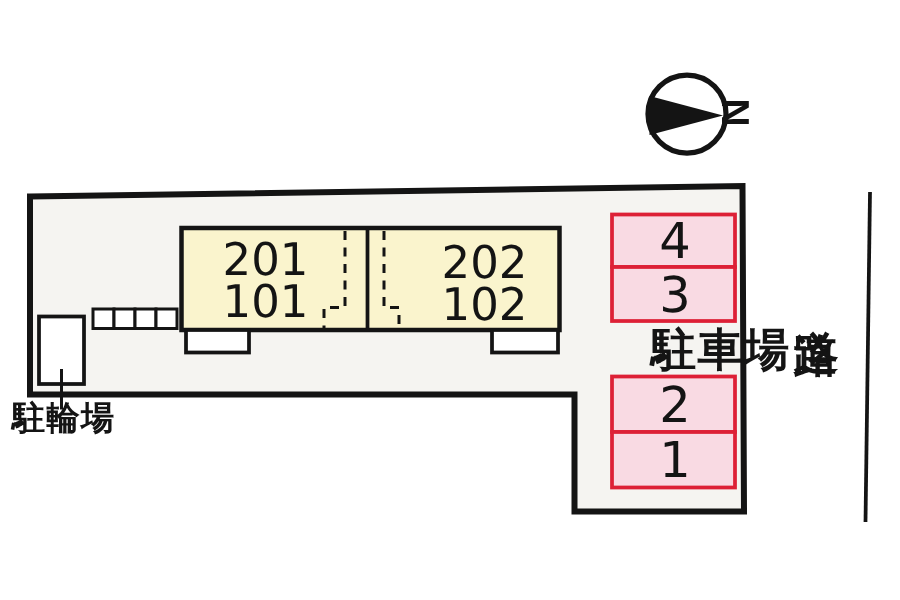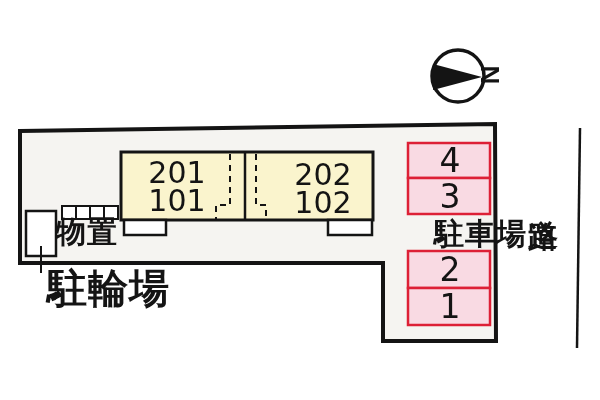--- a/index.html
+++ b/index.html
@@ -13,21 +13,21 @@
   }
   #plan-svg{position:absolute;left:0;top:0;}
   .jp-label{
     position:absolute;
     font-weight:700;
     color:#141414;
     line-height:1;
     white-space:nowrap;
   }
   #storage-label{left:56px;top:217px;font-size:30px;letter-spacing:1px;}
-  #bicycle-label{left:8px;top:268px;font-size:40px;letter-spacing:1px;margin-left:39px;}
+  #bicycle-label{left:8px;top:268px;font-size:22px;letter-spacing:1px;}
   #car-parking-label{left:390px;top:219px;font-size:30px;letter-spacing:1px;margin-left:44px;}
   #road-label{
     left:528px;top:196px;
     font-size:30px;
     writing-mode:vertical-rl;
     text-orientation:upright;
     letter-spacing:2px;
   }
   #north-label{
     left:481px;top:62px;
@@ -82,18 +82,17 @@
 
     <text class="space-num" x="450" y="172" text-anchor="middle">4</text>
     <text class="space-num" x="450" y="208" text-anchor="middle">3</text>
     <text class="space-num" x="450" y="281" text-anchor="middle">2</text>
     <text class="space-num" x="450" y="318" text-anchor="middle">1</text>
 
     <circle cx="458" cy="76" r="26" fill="#ffffff" stroke-width="3.5" stroke="#141414"></circle>
     <polygon points="433,64 433,90 482,77" fill="#141414"></polygon>
   </svg>
 
-  <div id="storage-label" class="jp-label">物置</div>
   <div id="bicycle-label" class="jp-label">駐輪場</div>
   <div id="car-parking-label" class="jp-label">駐車場</div>
   <div id="road-label" class="jp-label">道路</div>
   <div id="north-label" class="jp-label">N</div>
 </div>
 
 </body></html>

